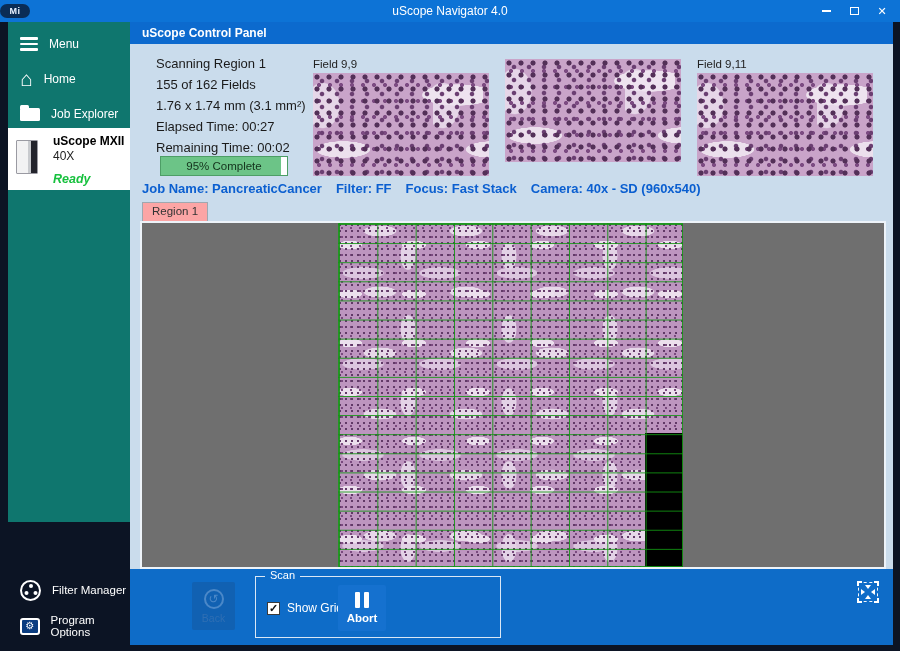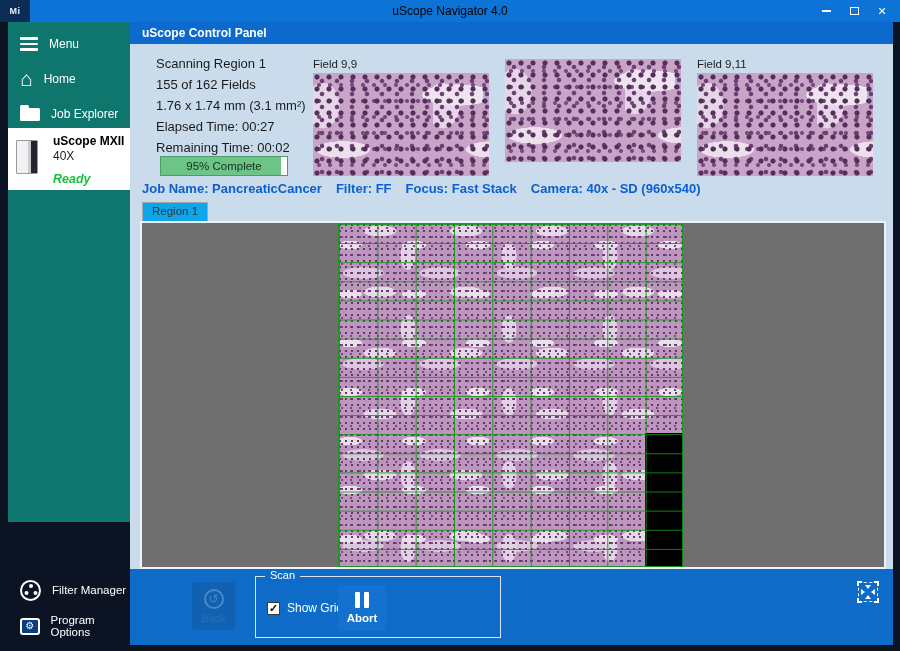--- a/index.html
+++ b/index.html
@@ -10,27 +10,27 @@
     font-family:"Liberation Sans", sans-serif;
     -webkit-font-smoothing:antialiased;
   }
 
   
   .titlebar {
     position:absolute; left:0; top:0; width:900px; height:22px;
     background:#0d73d6; display:flex; align-items:center; color:#fff;
   }
   .logo-chip {
-    width:30px; height:22px; background:#0a2c55;
+    width:30px; height:14px; background:#0a2c55;
     display:flex; align-items:center; justify-content:center;
-    font-size:9px; font-weight:bold; color:#e8f1ff; letter-spacing:0.5px;
+    font-size:9px; font-weight:bold; color:#e8f1ff; letter-spacing:0.5px;border-radius:9px;
   }
   .win-title {
     position:absolute; left:0; right:0; text-align:center;
-    font-size:12px; color:#000000; pointer-events:none;
+    font-size:12px; color:#ffffff; pointer-events:none;
   }
   .win-controls { position:absolute; right:4px; top:0; height:22px; display:flex; }
   .win-btn {
     width:28px; height:22px; display:flex; align-items:center; justify-content:center;
     color:#fff; font-size:11px; cursor:default;
   }
   .min-glyph { width:9px; height:1.5px; background:#fff; display:inline-block; }
   .max-glyph { width:9px; height:8px; border:1.4px solid #fff; display:inline-block; }
 
   
@@ -119,21 +119,21 @@
 
   
   .job-info {
     position:absolute; left:12px; top:159px; display:flex; gap:14px;
     font-size:13px; font-weight:bold; color:#0b5fd0; white-space:nowrap;
   }
 
   
   .region-tab {
     position:absolute; left:12px; top:180px; height:19px;
-    background:#0ea5e9; border:1px solid #9fa8b0; border-bottom:none;
+    background:#fca5a5; border:1px solid #9fa8b0; border-bottom:none;
     font-size:11.5px; color:#333; padding:2px 9px 0 9px; z-index:2;
   }
   .viewport {
     position:absolute; left:10px; top:199px; width:746px; height:348px;
     border:2px solid #edf3f9; background:#6f6f6f; z-index:1;
   }
   .tissue {
     position:absolute; left:196px; top:0; width:345px; height:344px;
     background-color:#bd95bf;
     background-image:

